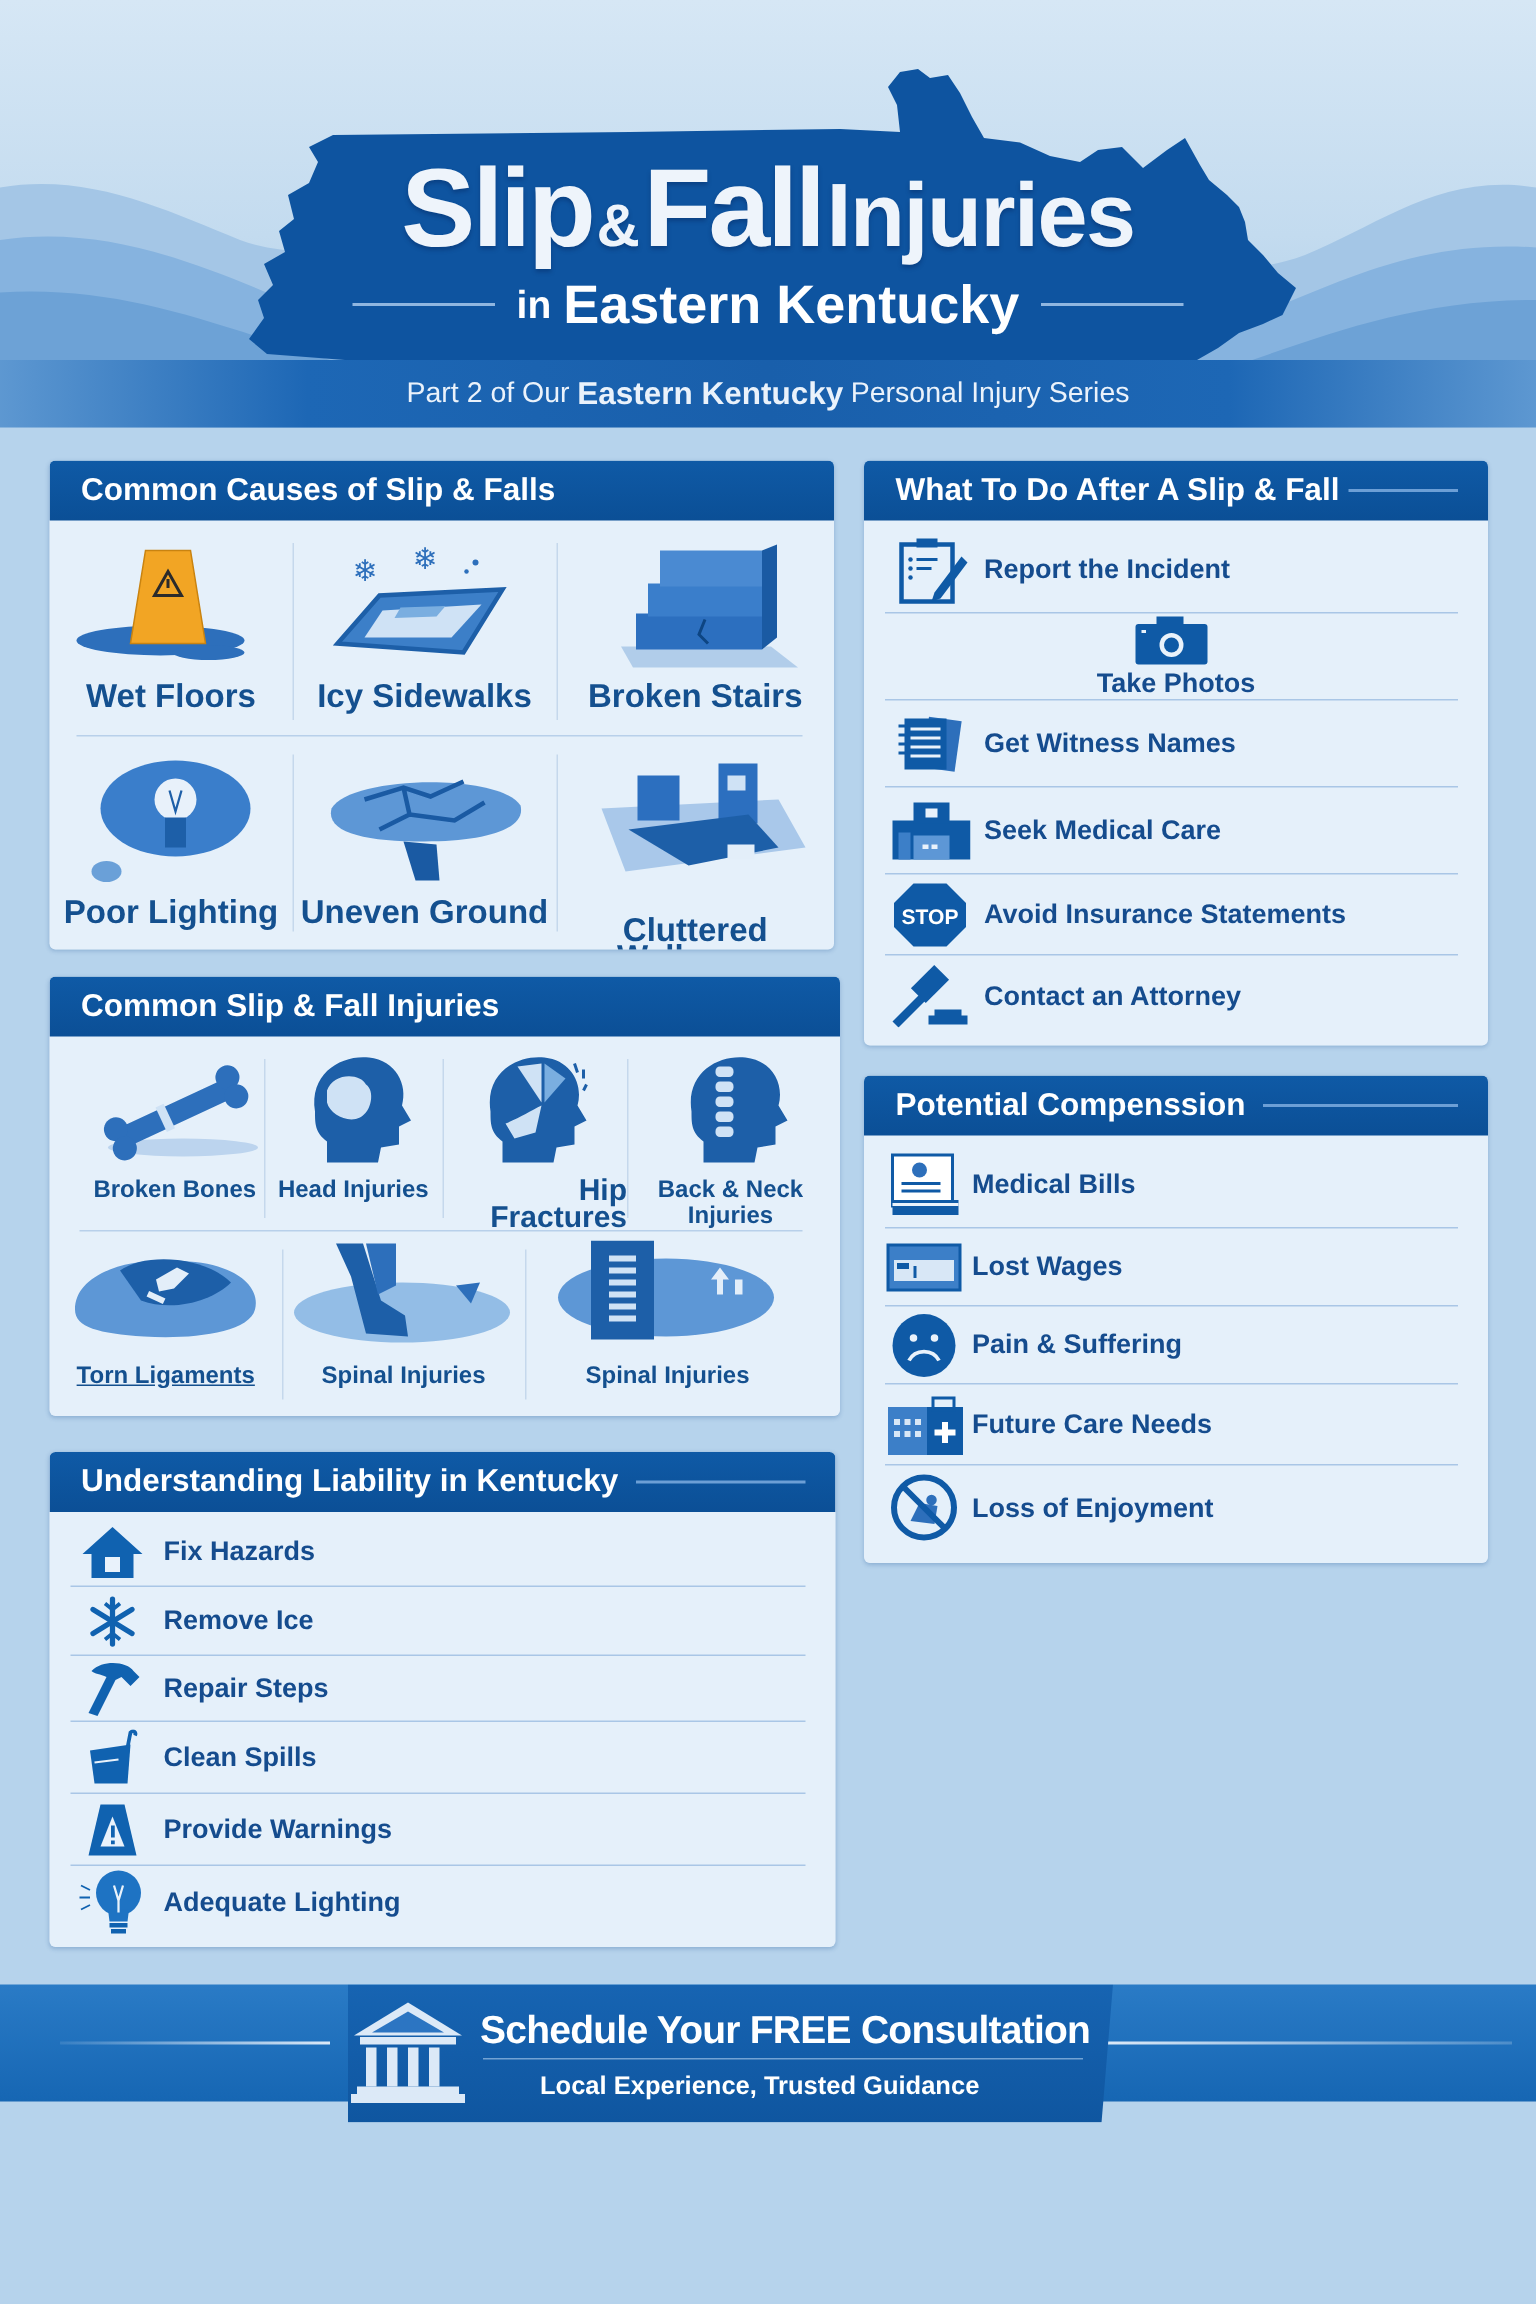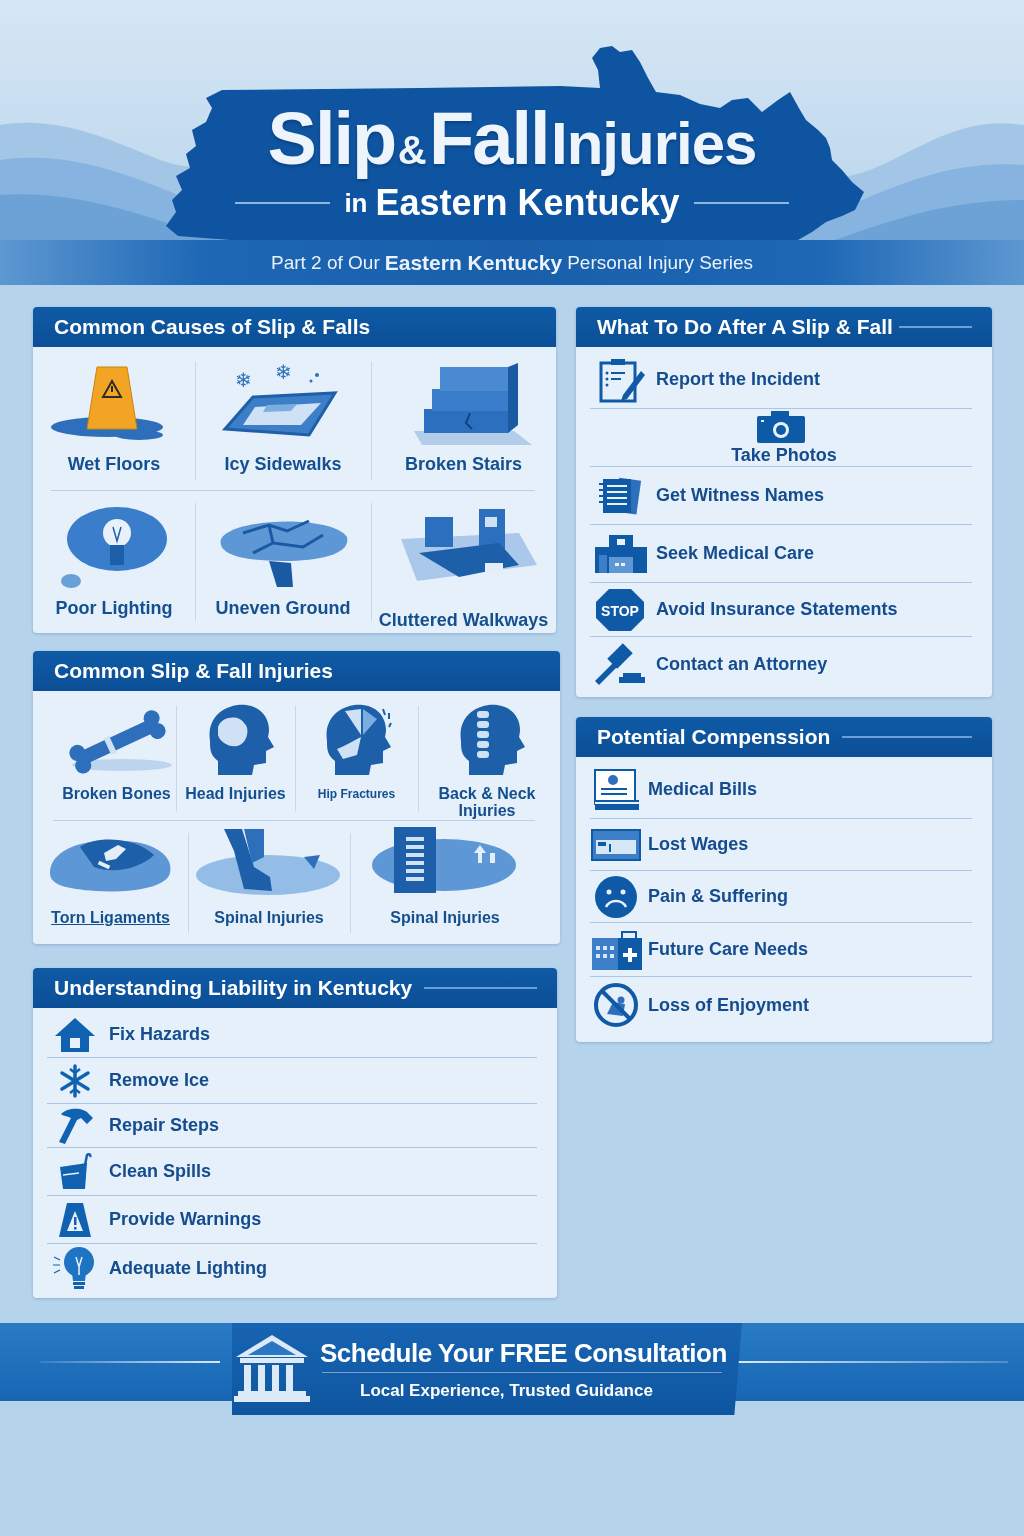--- a/index.html
+++ b/index.html
@@ -54,21 +54,21 @@
     color: #fff; font-family: "Liberation Sans", sans-serif; font-weight: 700;
     font-size: 21px; display: flex; align-items: center; padding-left: 21px;
   }
   .card-head .line { flex: 1; height: 2px; background: #6c9fd6; margin: 0 20px 0 12px; max-width: 140px; }
   .card-head .line.long { max-width: 130px; }
 
   .grid-cell {
     position: absolute; display: flex; flex-direction: column; align-items: center;
   }
   .grid-cell .lbl {
-    font-family: "Liberation Sans", sans-serif; font-weight: 700; font-size: 18px;
+    font-family: "Liberation Sans", sans-serif; font-weight: 700; font-size: 22px;
     color: #14508f; text-align: center; line-height: 18px;
   }
   .vsep { position: absolute; width: 1px; background: #c5d8ec; }
   .hsep { position: absolute; height: 1px; background: #b8d0ea; }
 
   .list-row {
     position: absolute; left: 14px; right: 20px; display: flex; align-items: center;
     border-bottom: 1px solid #a9c6e6;
   }
   .list-row.last { border-bottom: none; }
@@ -250,21 +250,21 @@
   </div>
 
   <div class="grid-cell" style="left:262px; top:50px; width:123px;">
     <svg width="80" height="78">
       <path d="M10,40 C6,14 28,2 46,4 C64,6 72,22 68,36 L74,46 L66,50 L66,62 L54,64 L52,74 L18,74 L18,60 C10,54 10,48 10,40 Z" fill="#1d5fa8"></path>
       <path d="M28,10 L44,8 L44,34 Z" fill="#cfe2f5"></path>
       <path d="M46,8 L60,18 L46,34 Z" fill="#7aaee0"></path>
       <path d="M20,48 C30,44 36,40 44,36 L40,54 L26,58 Z" fill="#cfe2f5"></path>
       <path d="M66,8 L68,14 M72,12 L72,18 M74,22 L72,26" stroke="#1d5fa8" stroke-width="2"></path>
     </svg>
-    <div class="lbl" style="font-size:12px; margin-top:6px;text-align:right;">Hip Fractures</div>
+    <div class="lbl" style="font-size:20px; margin-top:6px;text-align:right;">Hip Fractures</div>
   </div>
 
   <div class="grid-cell" style="left:385px; top:50px; width:138px;">
     <svg width="80" height="78">
       <path d="M14,40 C10,14 32,2 50,4 C68,6 76,22 72,36 L78,46 L70,50 L70,62 L58,64 L56,74 L22,74 L22,60 C14,54 14,48 14,40 Z" fill="#1d5fa8"></path>
       <g fill="#cfe2f5">
         <rect x="30" y="10" width="12" height="7" rx="3"></rect>
           <rect x="30" y="20" width="12" height="7" rx="3"></rect>
         <rect x="30" y="30" width="12" height="7" rx="3"></rect>
           <rect x="30" y="40" width="12" height="7" rx="3"></rect>

